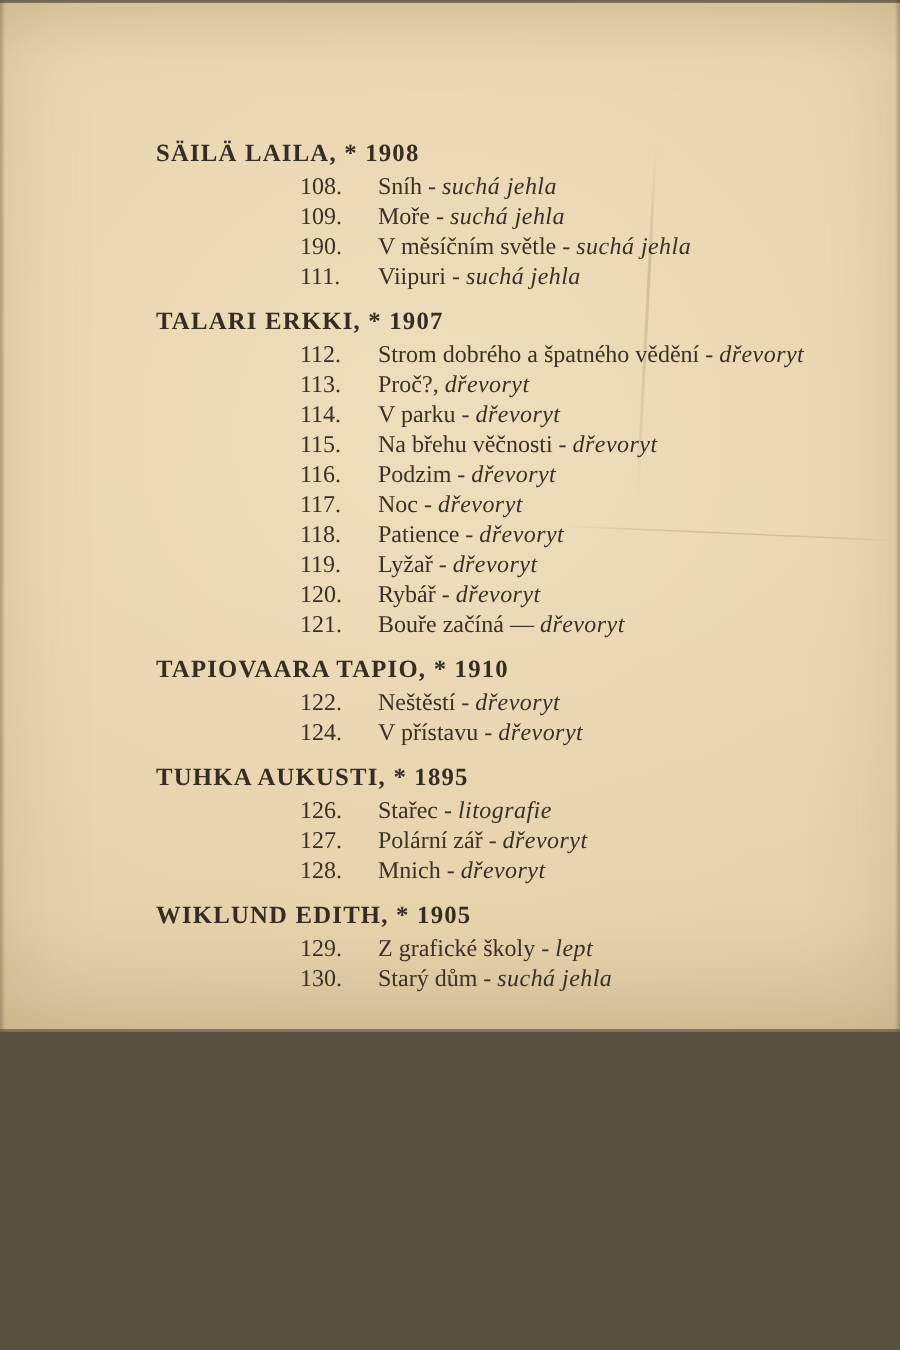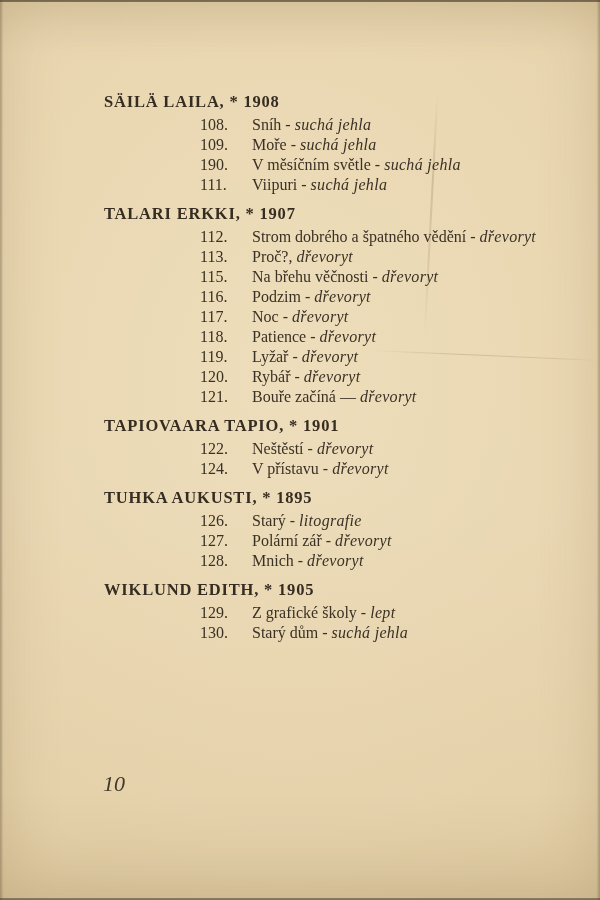--- a/index.html
+++ b/index.html
@@ -3,21 +3,21 @@
 <meta charset="utf-8">
 <style>
   html, body {
     margin: 0;
     padding: 0;
     background: #59503f;
   }
   .page {
     position: relative;
     width: 600px;
-    height: 900px;
+    height: 688px;
     overflow: hidden;
     background:
       radial-gradient(ellipse 130% 110% at 48% 42%, rgba(255,246,222,0.28), rgba(0,0,0,0) 60%),
       linear-gradient(180deg, #dec9a1 0%, #e7d4ad 6%, #e7d4ae 55%, #e4d0a8 88%, #d9c49c 100%);
     box-shadow:
       inset 0 2px 0 rgba(58,48,33,0.55),
       inset 0 -2px 0 rgba(58,48,33,0.45),
       inset 2px 0 2px rgba(100,84,58,0.35),
       inset -2px 0 2px rgba(100,84,58,0.35),
       inset 0 0 60px rgba(128,103,66,0.22);
@@ -97,32 +97,33 @@
   <div class="crease-h"></div>
   <div class="content">
       <div class="artist-heading"><span>SÄILÄ LAILA, </span><span>* 1908</span></div>
       <div class="catalog-item"><span class="cat-no">108.</span><span class="cat-title">Sníh</span><span> - </span><i class="cat-medium">suchá jehla</i></div>
       <div class="catalog-item"><span class="cat-no">109.</span><span class="cat-title">Moře</span><span> - </span><i class="cat-medium">suchá jehla</i></div>
       <div class="catalog-item"><span class="cat-no">190.</span><span class="cat-title">V měsíčním světle</span><span> - </span><i class="cat-medium">suchá jehla</i></div>
       <div class="catalog-item"><span class="cat-no">111.</span><span class="cat-title">Viipuri</span><span> - </span><i class="cat-medium">suchá jehla</i></div>
       <div class="artist-heading"><span>TALARI ERKKI, </span><span>* 1907</span></div>
       <div class="catalog-item"><span class="cat-no">112.</span><span class="cat-title">Strom dobrého a špatného vědění</span><span> - </span><i class="cat-medium">dřevoryt</i></div>
       <div class="catalog-item"><span class="cat-no">113.</span><span class="cat-title">Proč?,</span><span> </span><i class="cat-medium">dřevoryt</i></div>
+      <div class="catalog-item"><span class="cat-no">114.</span><span class="cat-title">V parku</span><span> - </span><i class="cat-medium">dřevoryt</i></div>
       <div class="catalog-item"><span class="cat-no">115.</span><span class="cat-title">Na břehu věčnosti</span><span> - </span><i class="cat-medium">dřevoryt</i></div>
       <div class="catalog-item"><span class="cat-no">116.</span><span class="cat-title">Podzim</span><span> - </span><i class="cat-medium">dřevoryt</i></div>
       <div class="catalog-item"><span class="cat-no">117.</span><span class="cat-title">Noc</span><span> - </span><i class="cat-medium">dřevoryt</i></div>
       <div class="catalog-item"><span class="cat-no">118.</span><span class="cat-title">Patience</span><span> - </span><i class="cat-medium">dřevoryt</i></div>
       <div class="catalog-item"><span class="cat-no">119.</span><span class="cat-title">Lyžař</span><span> - </span><i class="cat-medium">dřevoryt</i></div>
       <div class="catalog-item"><span class="cat-no">120.</span><span class="cat-title">Rybář</span><span> - </span><i class="cat-medium">dřevoryt</i></div>
       <div class="catalog-item"><span class="cat-no">121.</span><span class="cat-title">Bouře začíná</span><span> — </span><i class="cat-medium">dřevoryt</i></div>
-      <div class="artist-heading"><span>TAPIOVAARA TAPIO, </span><span>* 1901</span></div>
+      <div class="artist-heading"><span>TAPIOVAARA TAPIO, </span><span>* 1910</span></div>
       <div class="catalog-item"><span class="cat-no">122.</span><span class="cat-title">Neštěstí</span><span> - </span><i class="cat-medium">dřevoryt</i></div>
       <div class="catalog-item"><span class="cat-no">124.</span><span class="cat-title">V přístavu</span><span> - </span><i class="cat-medium">dřevoryt</i></div>
       <div class="artist-heading"><span>TUHKA AUKUSTI, </span><span>* 1895</span></div>
-      <div class="catalog-item"><span class="cat-no">126.</span><span class="cat-title">Starý</span><span> - </span><i class="cat-medium">litografie</i></div>
+      <div class="catalog-item"><span class="cat-no">126.</span><span class="cat-title">Stařec</span><span> - </span><i class="cat-medium">litografie</i></div>
       <div class="catalog-item"><span class="cat-no">127.</span><span class="cat-title">Polární zář</span><span> - </span><i class="cat-medium">dřevoryt</i></div>
       <div class="catalog-item"><span class="cat-no">128.</span><span class="cat-title">Mnich</span><span> - </span><i class="cat-medium">dřevoryt</i></div>
       <div class="artist-heading"><span>WIKLUND EDITH, </span><span>* 1905</span></div>
       <div class="catalog-item"><span class="cat-no">129.</span><span class="cat-title">Z grafické školy</span><span> - </span><i class="cat-medium">lept</i></div>
       <div class="catalog-item"><span class="cat-no">130.</span><span class="cat-title">Starý dům</span><span> - </span><i class="cat-medium">suchá jehla</i></div>
     </div>
   <div class="page-number">10</div>
 </div>
 
 </body></html>

